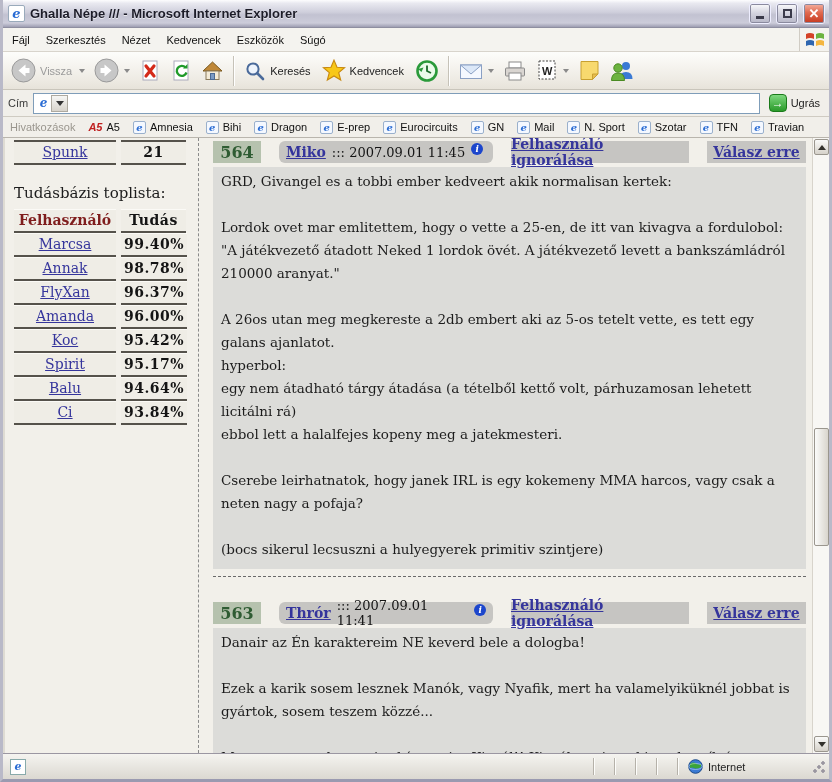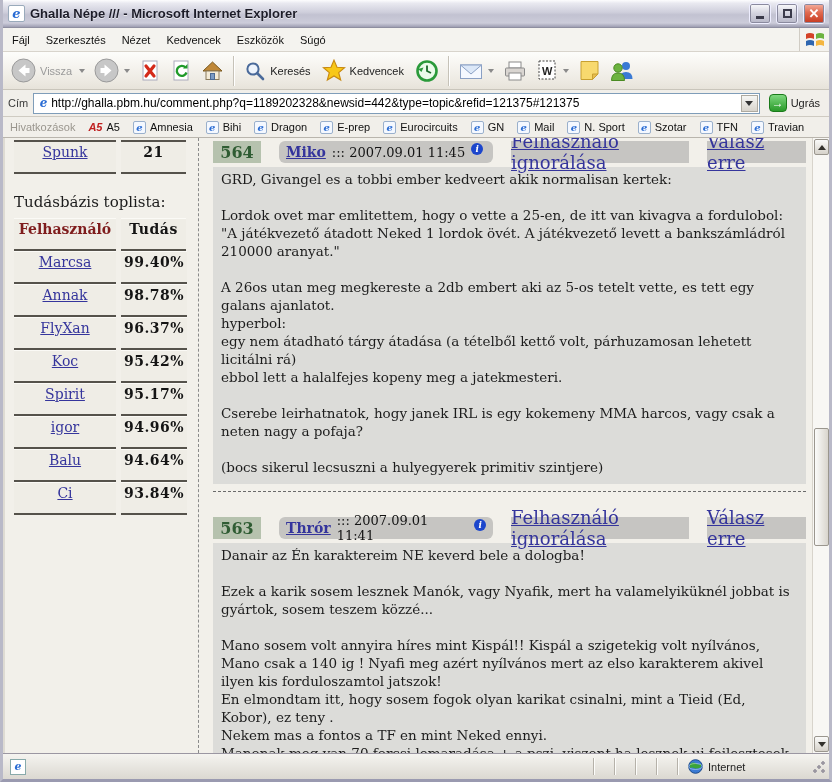--- a/index.html
+++ b/index.html
@@ -61,42 +61,42 @@
   .link-a5 { color:#c02020; font:italic 800 11px "Liberation Sans",sans-serif; }
   
   .content { flex:1; display:flex; overflow:hidden; background:#f2f0ea; border-left:2px solid #dedbd3; }
   .sidebar { width:193px; flex:0 0 193px; padding:2px 4px 0 9px; font-family:"DejaVu Serif",serif; }
   .side-divider { flex:0 0 1px; border-left:1px dashed #8a8a8a; }
   .main { flex:1; padding:2px 4px 0 14px; overflow:hidden; font-family:"DejaVu Serif",serif; }
   
   .s-table { width:172px; }
   .s-row { display:flex; gap:5px; }
   .s-cell { background:#efede6; border-top:1px solid #fbfaf6; border-bottom:2px solid #55524b;
-    padding:2px 3px 12px; font-size:14px; text-align:center; }
+    padding:2px 3px 3px; font-size:14px; text-align:center; }
   .s-cell.c-name { flex:0 0 102px; }
   .s-cell.c-val  { flex:1; font-weight:700; color:#141414; letter-spacing:0.5px; }
   .s-table.first .s-row:first-child .s-cell { border-top:2px solid #55524b; }
   .s-link { color:#35359c; text-decoration:underline; cursor:pointer; }
   .s-head { font-weight:700; color:#7f1d1d; }
   .toplist-title { font-size:15px; color:#1c1c1c; margin:19px 0 7px 0; }
   
   .post { margin-bottom:0; }
   .post-header { display:flex; gap:18px; height:22px; margin:1px 2px 4px 0; }
   .ph-cell { background:#c6c5c2; display:flex; align-items:center; font-family:"DejaVu Serif",serif; }
   .ph-num { flex:0 0 48px; background:#b6c2ae; justify-content:center; color:#2f5c33; font-weight:700; font-size:16px; }
   .ph-author { flex:1; gap:6px; padding:0 7px;border-radius:6px; }
   .ph-author .author-link { font-weight:700; font-size:14px; }
   .ph-date { font-size:13px; color:#141414; }
   .info-icon { width:12px; height:12px; border-radius:50%; background:#1c46cc; color:#fff; font:italic 700 9px "DejaVu Serif",serif;
     display:inline-flex; align-items:center; justify-content:center; margin-bottom:6px; }
   .ph-ignore { flex:0 0 178px; justify-content:center; }
   .ph-reply { flex:0 0 99px; justify-content:center; }
-  .ph-link { color:#35359c; font-weight:400; font-size:18px; text-decoration:underline; cursor:pointer; }
+  .ph-link { color:#35359c; font-weight:700; font-size:14px; text-decoration:underline; cursor:pointer; }
   .post-body { background:#dcdcd9; color:#1c1c1c; padding:3px 8px 8px; margin-right:2px;
-    font-size:13.5px; line-height:18px; white-space:pre-wrap; }
+    font-size:13.5px; line-height:23px; white-space:pre-wrap; }
   .post-sep { border:none; border-top:1px dashed #6a6a6a; margin:7px 2px 0 0; }
   .post-gap { height:24px; }
   
   .scrollbar { flex:0 0 17px; background:#f8f7f4; border-left:1px solid #d8d4cc; position:relative; }
   .sc-btn { position:absolute; left:1px; width:15px; height:16px;
     background:linear-gradient(180deg,#fafaf9,#d6d2ca); border:1px solid #9a968e; border-radius:2px;
     display:flex; align-items:center; justify-content:center; }
   .sc-btn.up { top:1px; } .sc-btn.down { bottom:1px; }
   .tri-up { width:0; height:0; border-left:4px solid transparent; border-right:4px solid transparent; border-bottom:5px solid #33312c; }
   .tri-down { width:0; height:0; border-left:4px solid transparent; border-right:4px solid transparent; border-top:5px solid #33312c; }
@@ -243,21 +243,20 @@
         <circle cx="8" cy="9" r="4.2" fill="#6cb33f" stroke="#4a8a22"></circle>
         <path d="M1.5 21.5 Q1.5 14 8 14 Q14.5 14 14.5 21.5 Z" fill="#6cb33f" stroke="#4a8a22"></path>
       </svg>
     </div>
   </div>
 
   <div class="addressbar">
     <span class="addr-label">Cím</span>
     <div class="url-box">
       <span class="ie-mini">e</span>
-      <span class="url-text">http://ghalla.pbm.hu/comment.php?q=1189202328&amp;newsid=442&amp;type=topic&amp;refid=121375#121375</span>
       <span class="url-drop">
           <span class="tri"></span>
         </span>
     </div>
     <div class="go-btn">
       <span class="go-icon">→</span>
       <span>Ugrás</span>
     </div>
   </div>
 
@@ -336,30 +335,30 @@
         </div>
         <div class="s-row">
           <div class="s-cell c-name"><span class="s-link">Annak</span></div>
           <div class="s-cell c-val">98.78%</div>
         </div>
         <div class="s-row">
           <div class="s-cell c-name"><span class="s-link">FlyXan</span></div>
           <div class="s-cell c-val">96.37%</div>
         </div>
         <div class="s-row">
+          <div class="s-cell c-name"><span class="s-link">Amanda</span></div>
+          <div class="s-cell c-val">96.00%</div>
+        </div>
+        <div class="s-row">
           <div class="s-cell c-name"><span class="s-link">Koc</span></div>
           <div class="s-cell c-val">95.42%</div>
         </div>
         <div class="s-row">
           <div class="s-cell c-name"><span class="s-link">Spirit</span></div>
           <div class="s-cell c-val">95.17%</div>
-        </div>
-        <div class="s-row">
-          <div class="s-cell c-name"><span class="s-link">igor</span></div>
-          <div class="s-cell c-val">94.96%</div>
         </div>
         <div class="s-row">
           <div class="s-cell c-name"><span class="s-link">Balu</span></div>
           <div class="s-cell c-val">94.64%</div>
         </div>
         <div class="s-row">
           <div class="s-cell c-name"><span class="s-link">Ci</span></div>
           <div class="s-cell c-val">93.84%</div>
         </div>
       </div>

